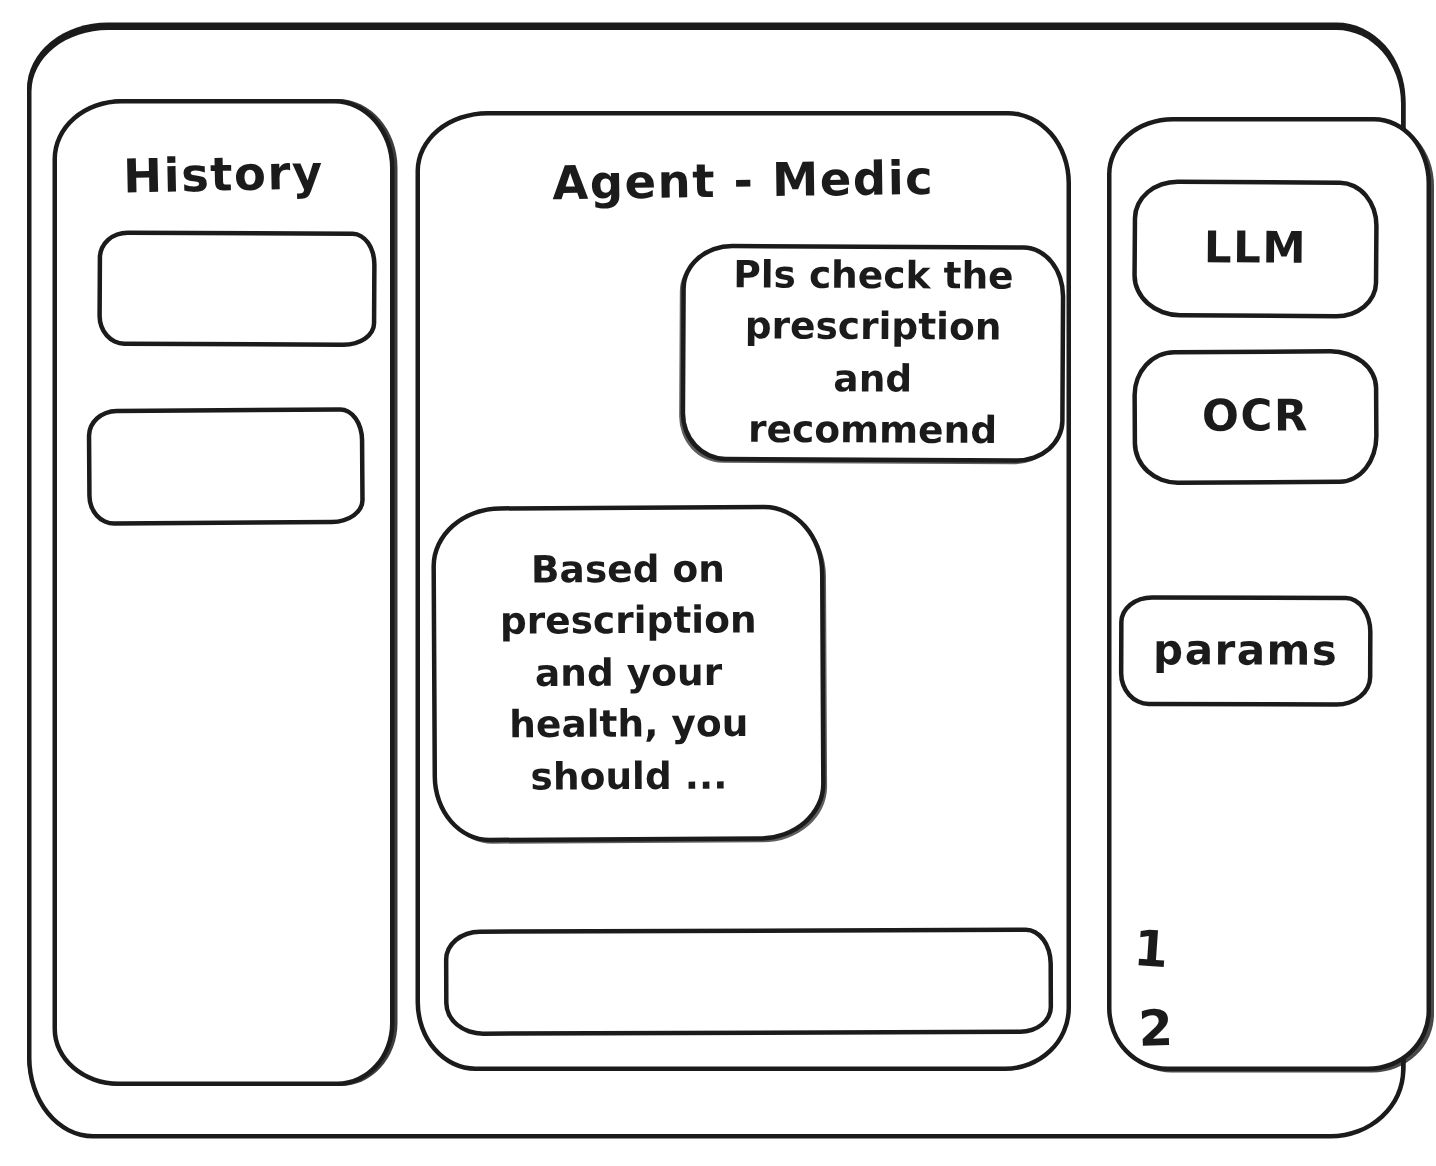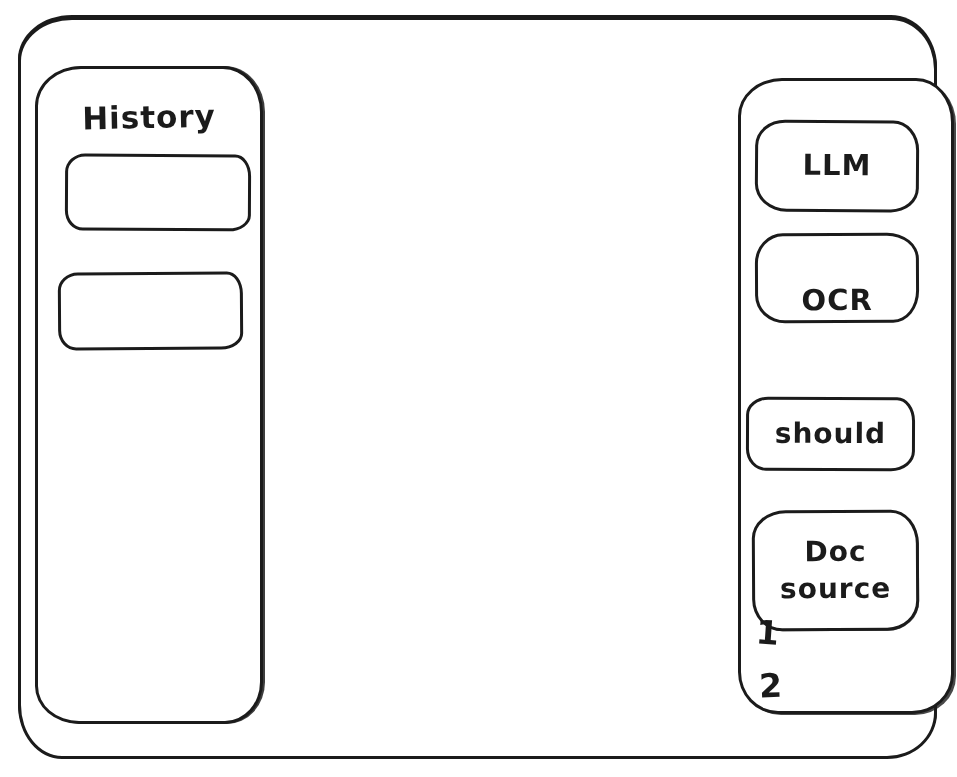--- a/index.html
+++ b/index.html
@@ -98,21 +98,20 @@
   }
   .tool-button.llm {
     left: 14px; top: 39px; width: 164px; height: 92px;
     border-radius: 30px 26px 28px 32px / 26px 30px 24px 28px;
     transform: rotate(.4deg);
   }
   .tool-button.ocr {
     left: 14px; top: 152px; width: 164px; height: 90px;
     border-radius: 28px 32px 26px 30px / 30px 26px 32px 28px;
     transform: rotate(-.3deg);
-    align-items: flex-end;
   }
   .tool-button.params {
     left: 5px; top: 316px; width: 169px; height: 74px;
     border-radius: 22px 18px 24px 20px / 18px 24px 20px 22px;
     font-size: 28px;
     transform: rotate(.2deg);
   }
   .tool-button.docsource {
     left: 11px; top: 429px; width: 167px; height: 121px;
     border-radius: 34px 28px 32px 30px / 28px 34px 30px 32px;
@@ -133,31 +132,41 @@
 <div class="stage">
 
   <div class="sketch window"></div>
 
   <div class="sketch history-panel">
     <div class="ink history-title">History</div>
     <div class="sketch history-item one"></div>
     <div class="sketch history-item two"></div>
   </div>
 
+  <div class="sketch chat-panel">
+    <div class="ink chat-title">Agent - Medic</div>
+
+    <div class="bubble user">
+      <span>Pls check the prescription and recommend</span>
+    </div>
+
+    <div class="bubble agent">
+      <span>Based on prescription and your health, you should ...</span>
+    </div>
+
+    <div class="sketch chat-input"></div>
+  </div>
 
   <div class="sketch tools-panel">
     <div class="tool-button llm">
       <span>LLM</span>
     </div>
     <div class="tool-button ocr">
       <span>OCR</span>
     </div>
     <div class="tool-button params">
-      <span>should</span>
-    </div>
-    <div class="tool-button docsource">
-      <span>Doc source</span>
+      <span>params</span>
     </div>
     <div class="doc-num n1">1</div>
     <div class="doc-num n2">2</div>
   </div>
 
 </div>
 
 </body></html>

